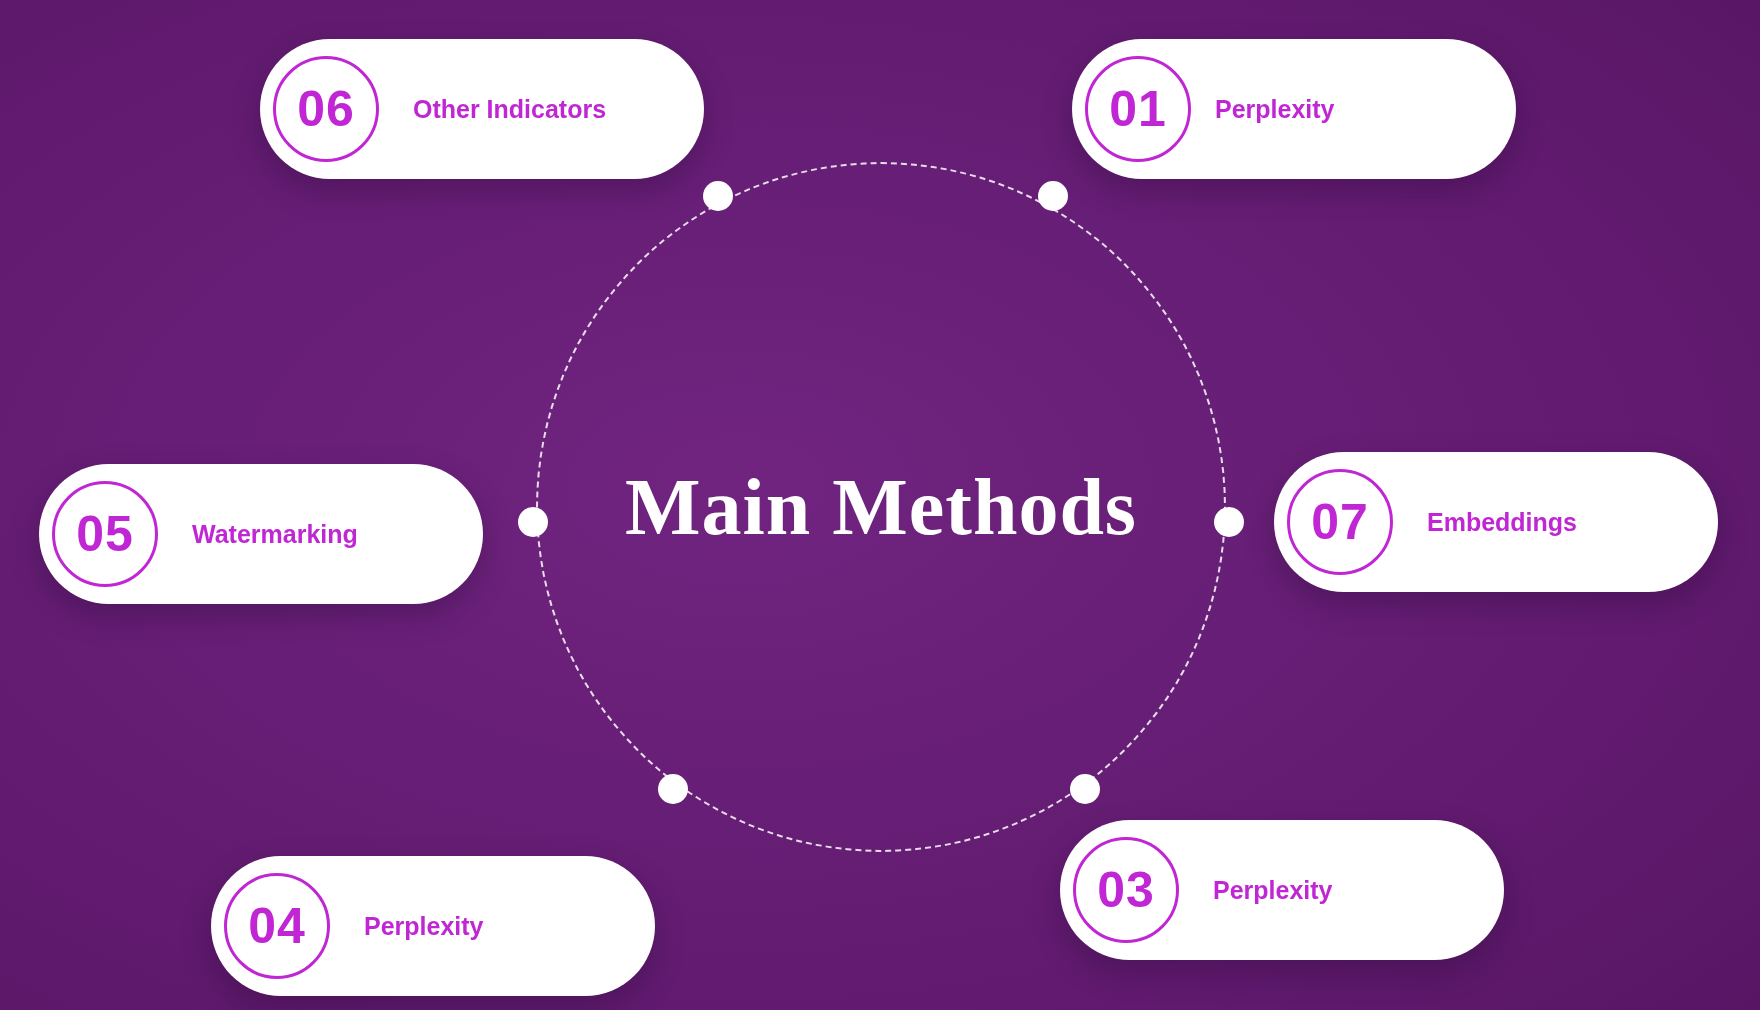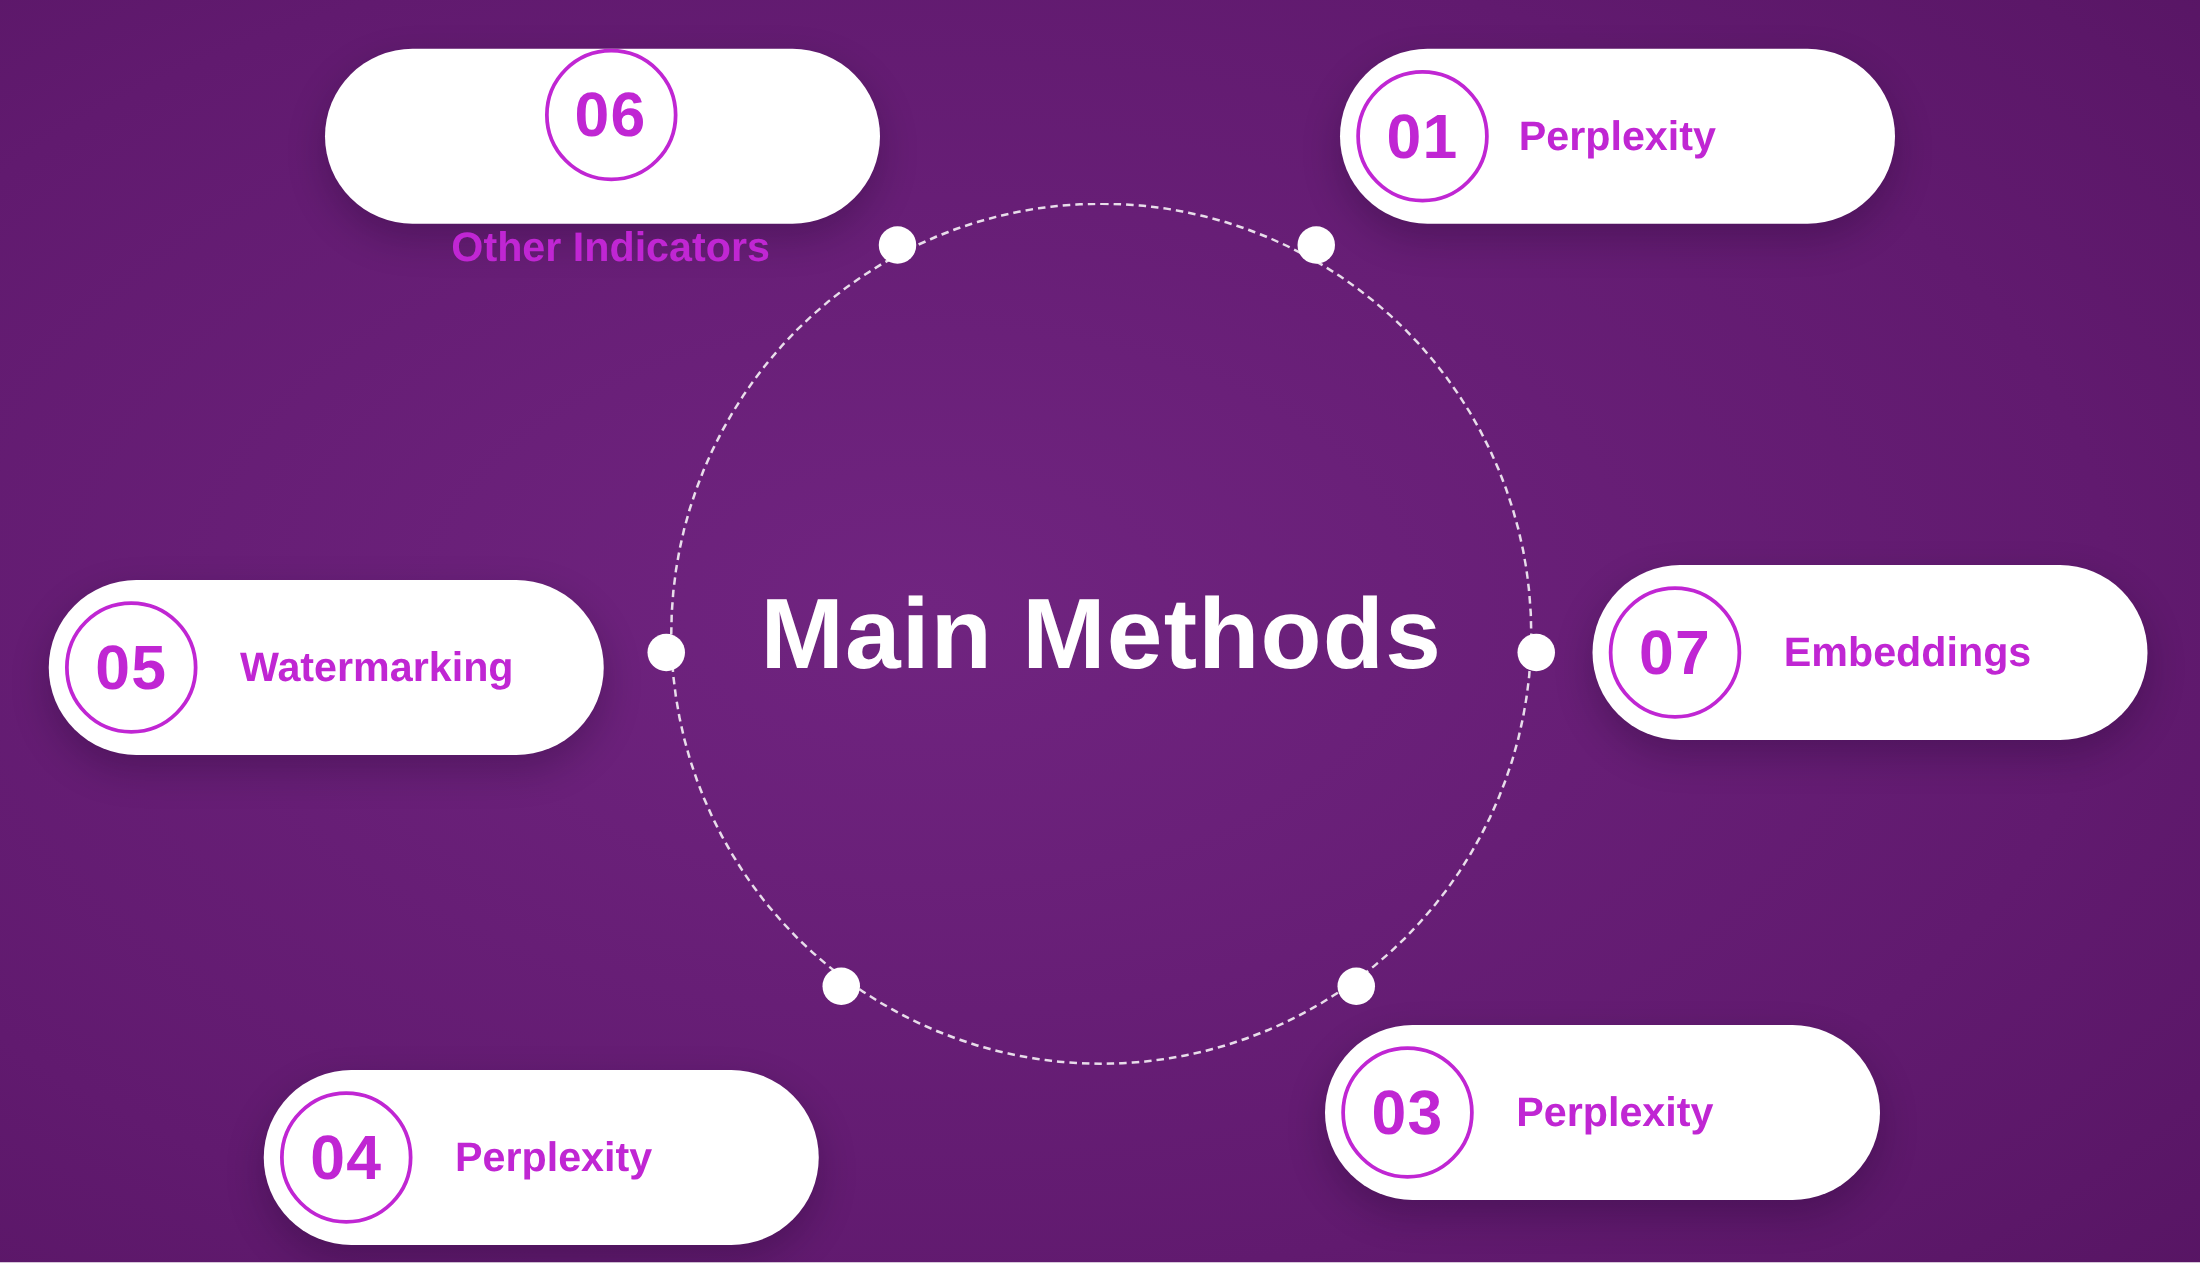--- a/index.html
+++ b/index.html
@@ -41,20 +41,21 @@
     width: 690px;
     height: 690px;
     display: flex;
     align-items: center;
     justify-content: center;
     color: #ffffff;
     font-size: 80px;
     font-weight: 800;
     letter-spacing: 1px;
     text-align: center;
+    font-family: Liberation Serif, serif;
   }
 
   
   .node-dot {
     position: absolute;
     width: 30px;
     height: 30px;
     background: #ffffff;
     border-radius: 50%;
     transform: translate(-50%, -50%);
@@ -77,39 +78,39 @@
     align-items: center;
     padding-left: 13px;
     gap: 34px;
     box-shadow: 0 12px 30px rgba(20, 0, 30, 0.25);
   }
   .pill-01 { left: 1072px; top: 39px; gap: 24px; }
   .pill-02 { left: 1274px; top: 452px; }
   .pill-03 { left: 1060px; top: 820px; }
   .pill-04 { left: 211px;  top: 820px; margin-top: 36px; }
   .pill-05 { left: 39px;   top: 464px; }
-  .pill-06 { left: 260px;  top: 39px; flex-direction: column; }
+  .pill-06 { left: 260px;  top: 39px; }
 
   .num-circle {
     flex: 0 0 auto;
     width: 106px;
     height: 106px;
     border-radius: 50%;
     border: 3px solid var(--accent, #c026d3);
     display: flex;
     align-items: center;
     justify-content: center;
     font-size: 50px;
     font-weight: 800;
     color: var(--accent, #c026d3);
     letter-spacing: 1px;
   }
 
   .pill-label {
-    font-size: 33px;
+    font-size: 25px;
     font-weight: 700;
     color: var(--accent, #c026d3);
     white-space: nowrap;
   }
 </style>
 </head>
 <body>
 
 <div class="canvas">
 

